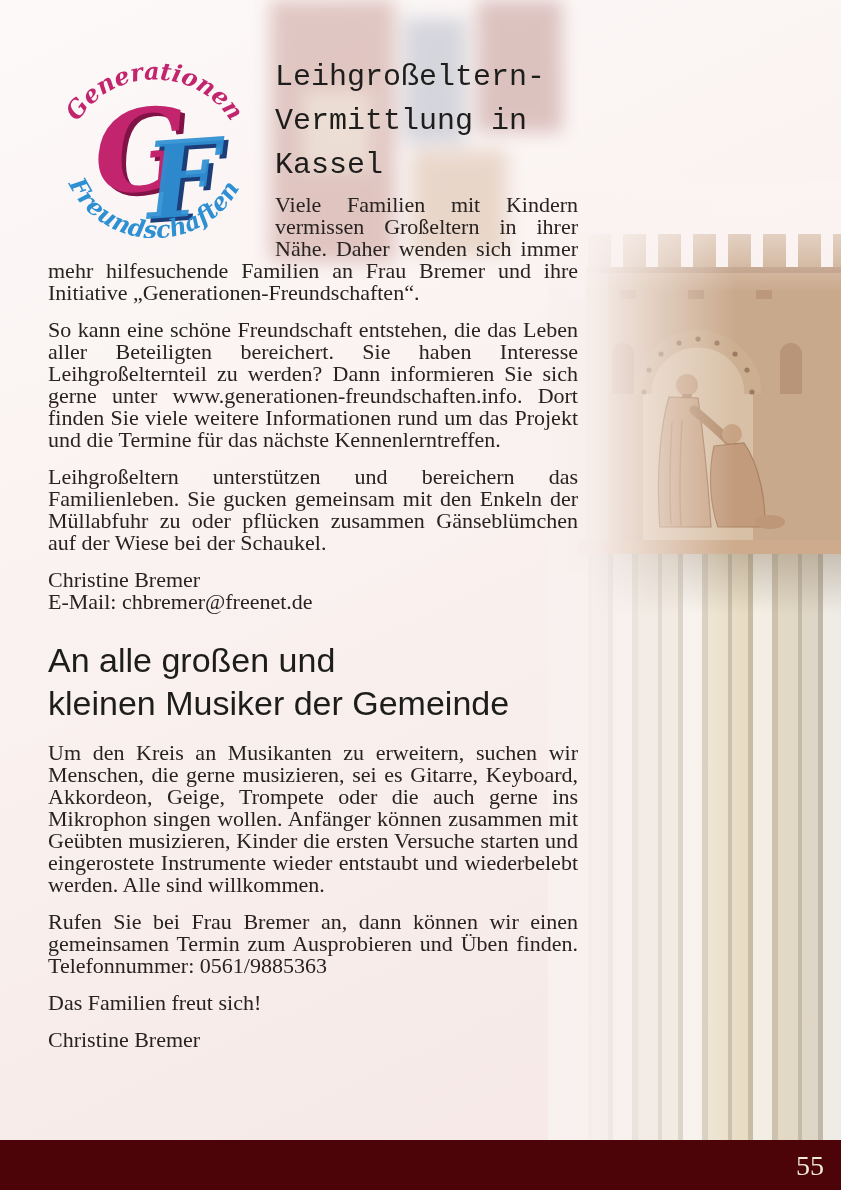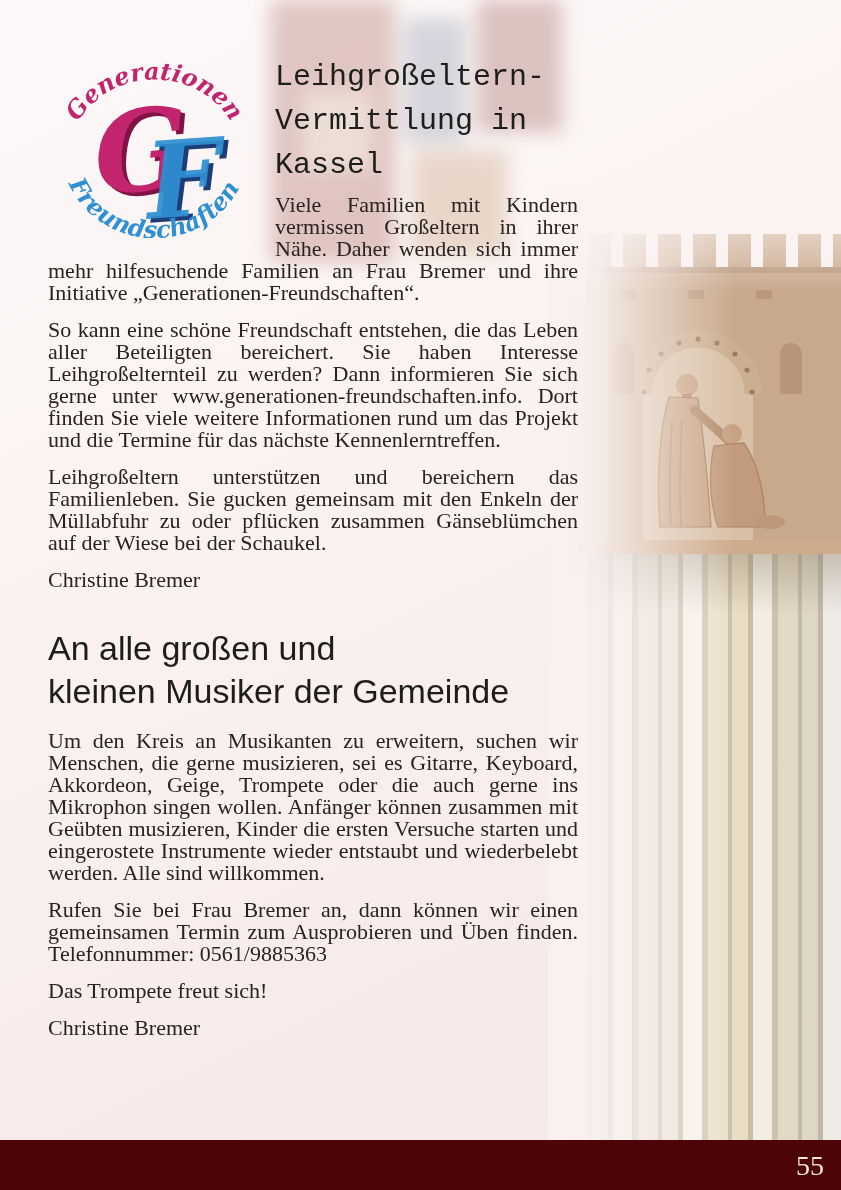--- a/index.html
+++ b/index.html
@@ -48,21 +48,21 @@
   .content{position:absolute; left:48px; top:40px; width:530px; z-index:2; color:#282320;}
   .logo{float:left; width:213px; height:196px; margin:2px 14px 10px 0;}
   h1.article-title{
     font-family:Liberation Mono, monospace; font-weight:400;
     font-size:30px; line-height:44px; color:#1d1d1b;
     margin:7px; padding:8px 0 0 0; white-space:pre-line;
   }
   h2.article-title{
     font-family:"Liberation Sans", sans-serif; font-weight:400;
     font-size:34px; line-height:43px; color:#1d1d1b;
-    margin:36px 0 17px 0; white-space:pre-line; clear:both;
+    margin:26px 0 17px 0; white-space:pre-line; clear:both;
   }
   .content p{
     font-size:22px; line-height:22px; margin:0 0 15px 0;
     text-align:justify;
   }
   .content p.first{margin-top:6px;}
   .content p.sig{text-align:left; margin-bottom:0;}
   .content p.plain{text-align:left;}
 
   
@@ -194,27 +194,28 @@
       </svg>
     </div>
 
     <h1 class="article-title">Leihgroßeltern-Vermittlung in
 Kassel</h1>
 
     <p class="first">Viele Familien mit Kindern vermissen Großeltern in ihrer Nähe. Daher wenden sich immer mehr hilfesuchende Familien an Frau Bremer und ihre Initiative „Generationen-Freundschaften“.</p>
     <p>So kann eine schöne Freundschaft entstehen, die das Leben aller Beteiligten bereichert. Sie haben Interesse Leihgroßelternteil zu werden? Dann informieren Sie sich gerne unter www.generationen-freundschaften.info. Dort finden Sie viele weitere Informationen rund um das Projekt und die Termine für das nächste Kennenlerntreffen.</p>
     <p>Leihgroßeltern unterstützen und bereichern das Familienleben. Sie gucken gemeinsam mit den Enkeln der Müllabfuhr zu oder pflücken zusammen Gänseblümchen auf der Wiese bei der Schaukel.</p>
     <p class="sig">Christine Bremer</p>
+    <p class="sig">E-Mail: chbremer@freenet.de</p>
 
     <h2 class="article-title">An alle großen und
 kleinen Musiker der Gemeinde</h2>
 
     <p>Um den Kreis an Musikanten zu erweitern, suchen wir Menschen, die gerne musizieren, sei es Gitarre, Keyboard, Akkordeon, Geige, Trompete oder die auch gerne ins Mikrophon singen wollen. Anfänger können zusammen mit Geübten musizieren, Kinder die ersten Versuche starten und eingerostete Instrumente wieder entstaubt und wiederbelebt werden. Alle sind willkommen.</p>
     <p>Rufen Sie bei Frau Bremer an, dann können wir einen gemeinsamen Termin zum Ausprobieren und Üben finden. Telefonnummer: 0561/9885363</p>
-    <p class="plain">Das Trompete freut sich!</p>
+    <p class="plain">Das Familien freut sich!</p>
     <p class="plain">Christine Bremer</p>
 
   </div>
 
   <div class="footer-bar">
     <span class="pagenum">55</span>
   </div>
 
 </div>
 

